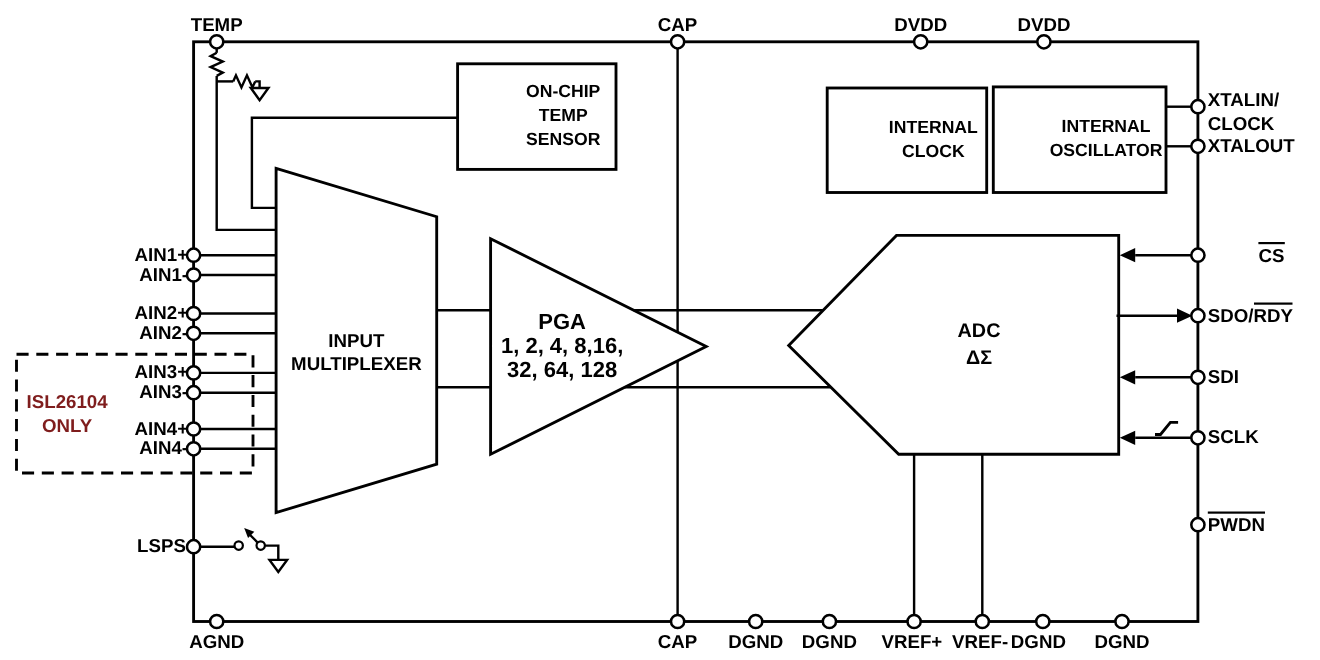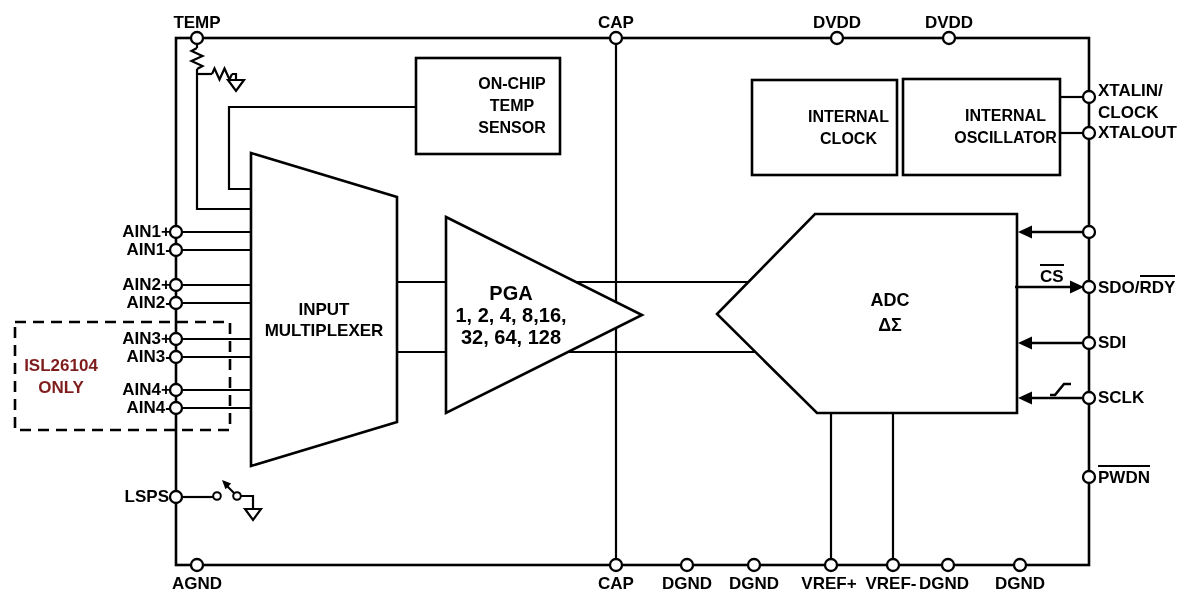--- a/index.html
+++ b/index.html
@@ -133,21 +133,21 @@
   </svg>
 
   <div class="lbl cx" style="left:197px;top:13px;">TEMP</div>
   <div class="lbl cx" style="left:616px;top:13px;">CAP</div>
   <div class="lbl cx" style="left:837px;top:13px;">DVDD</div>
   <div class="lbl cx" style="left:949px;top:13px;">DVDD</div>
 
   <div class="lbl" style="left:1098px;top:81px;">XTALIN/</div>
   <div class="lbl" style="left:1098px;top:103px;">CLOCK</div>
   <div class="lbl" style="left:1098px;top:123px;">XTALOUT</div>
-  <div class="lbl" style="left:1040px;top:220px;margin-top:44px;"><span class="ov">CS</span></div>
+  <div class="lbl" style="left:1144px;top:220px;"><span class="ov">CS</span></div>
   <div class="lbl" style="left:1098px;top:275px;"><span class="pl">SDO/</span><span class="ov">RDY</span></div>
   <div class="lbl" style="left:1098px;top:333px;">SDI</div>
   <div class="lbl" style="left:1098px;top:388px;">SCLK</div>
   <div class="lbl" style="left:1098px;top:465px;"><span class="ov">PWDN</span></div>
 
   <div class="lbl rx" style="left:171px;top:222px;">AIN1+</div>
   <div class="lbl rx" style="left:171px;top:240px;">AIN1-</div>
   <div class="lbl rx" style="left:171px;top:275px;">AIN2+</div>
   <div class="lbl rx" style="left:171px;top:293px;">AIN2-</div>
   <div class="lbl rx" style="left:171px;top:329px;">AIN3+</div>

